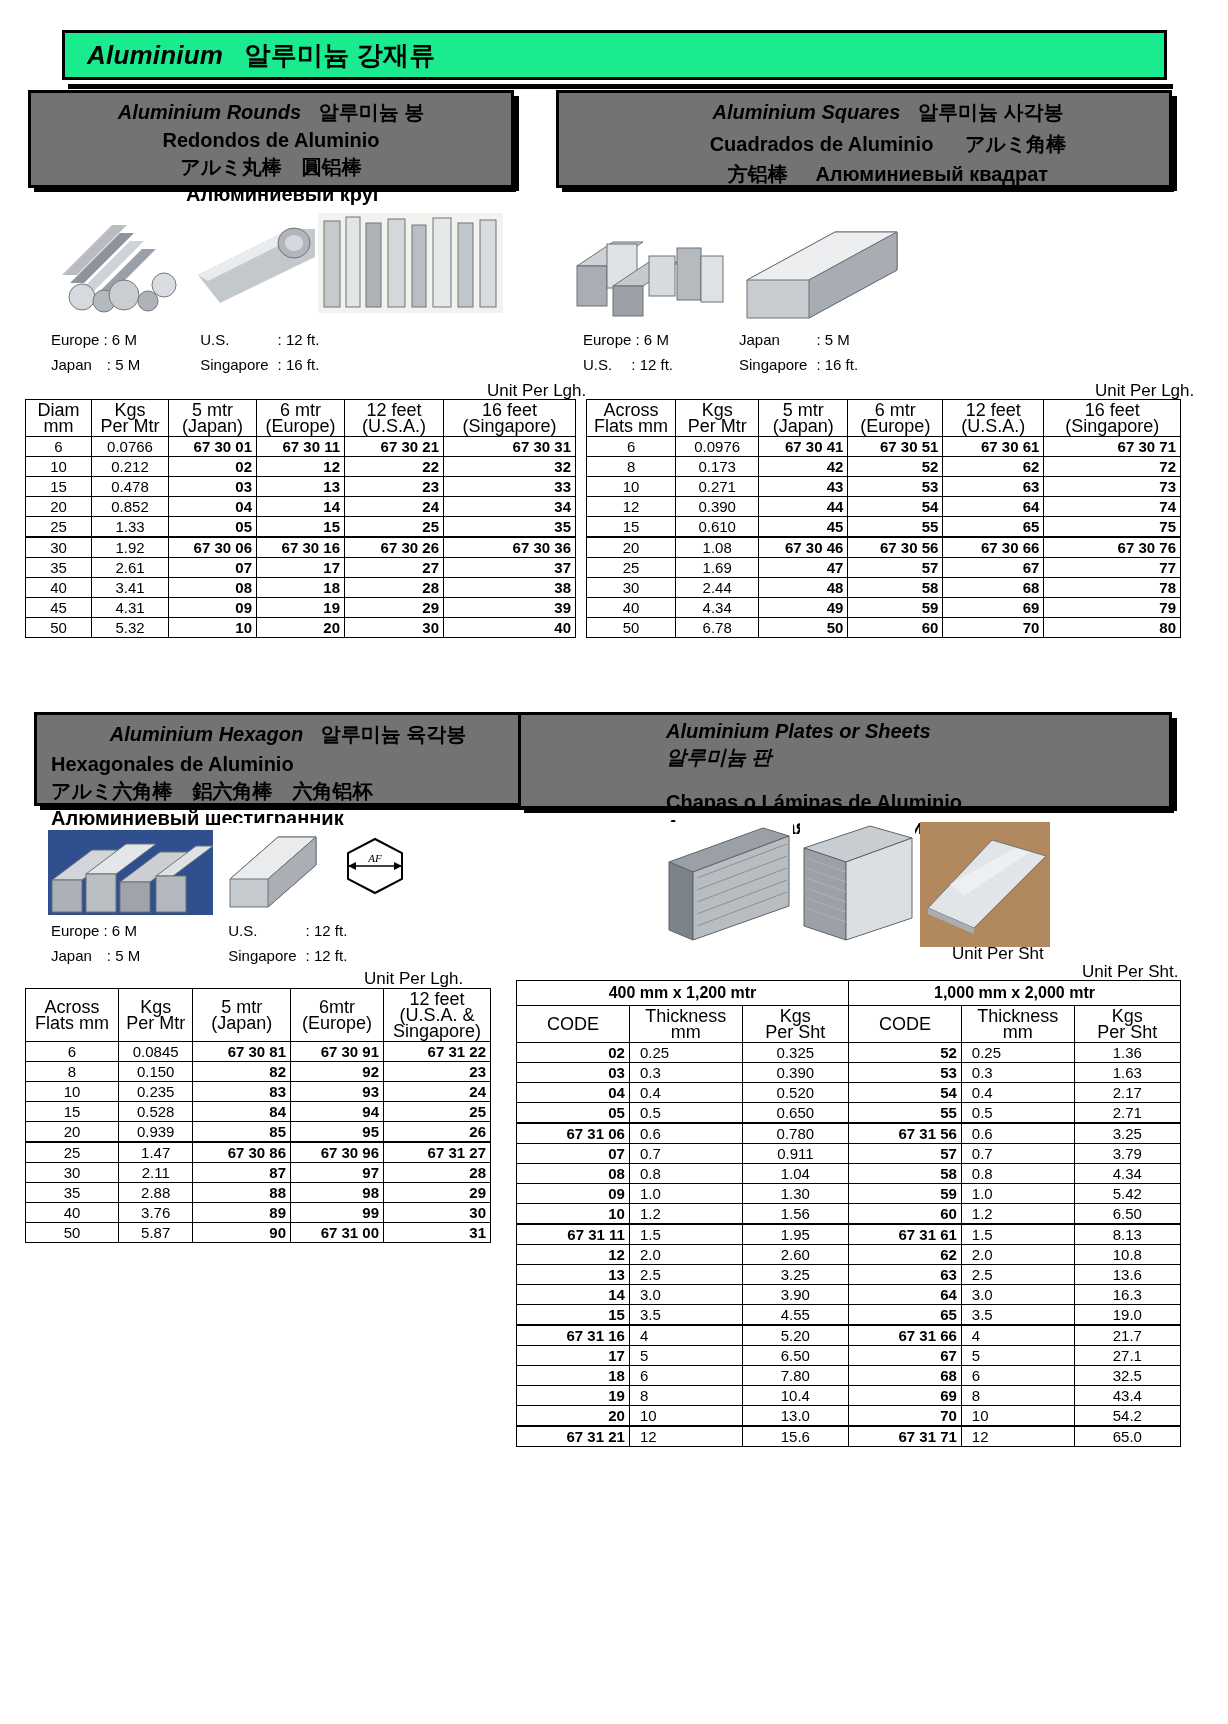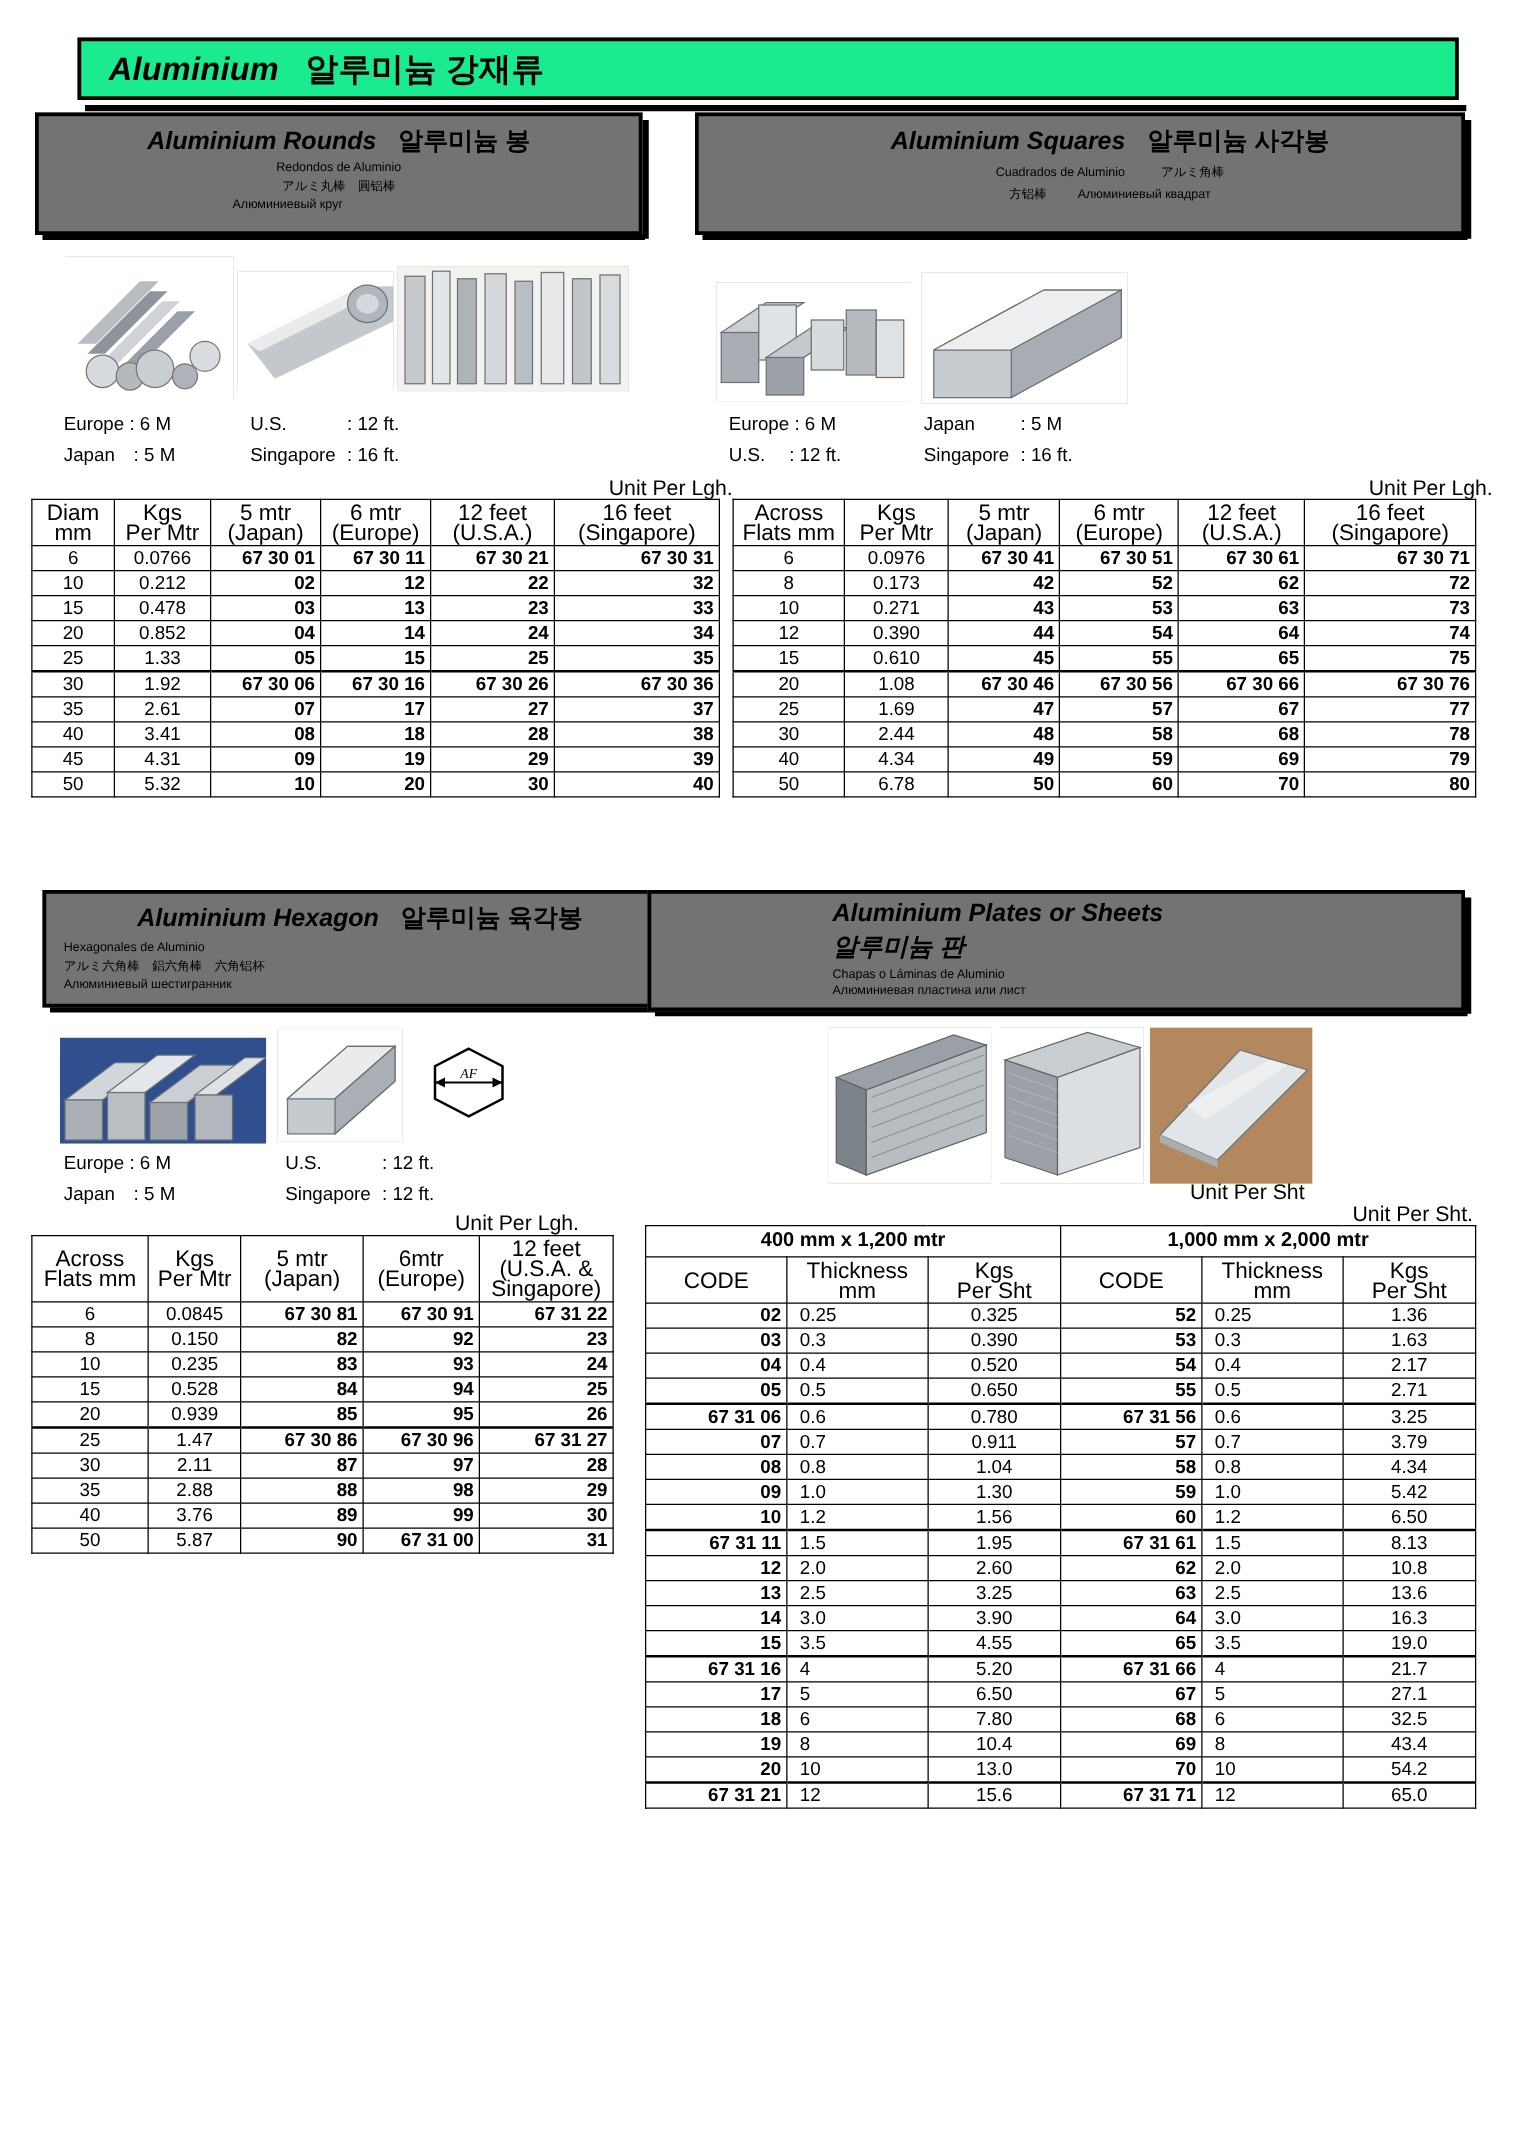--- a/index.html
+++ b/index.html
@@ -21,21 +21,21 @@
   .banner-title{font-size:26px;font-weight:bold;font-style:italic;padding-left:22px;letter-spacing:.2px;}
   .banner-title .kr{font-style:normal;font-weight:bold;}
   .banner-shadow{position:absolute;left:68px;top:84px;width:1105px;height:5px;background:#000;}
 
   
   .titlebox{
     position:absolute;background:#737373;border:3px solid #000;box-sizing:border-box;
   }
   .titlebox .t1{font-size:20px;font-weight:bold;font-style:italic;}
   .titlebox .t1 .kr{font-style:normal;}
-  .titlebox .sub{font-size:10px;}
+  .titlebox .sub{font-size:20px;font-weight:bold;}
   .tbshadow{position:absolute;background:#000;}
 
   
   .photo{position:absolute;overflow:hidden;background:#c9ccd0;}
   .ph-rounds-1{left:52px;top:205px;width:135px;height:115px;}
   .ph-rounds-2{left:190px;top:217px;width:125px;height:95px;}
   .ph-rounds-3{left:318px;top:213px;width:185px;height:100px;}
   .ph-sq-1{left:573px;top:226px;width:155px;height:95px;}
   .ph-sq-2{left:737px;top:218px;width:165px;height:105px;}
   .ph-hex-1{left:48px;top:830px;width:165px;height:85px;}
@@ -544,21 +544,21 @@
     </table>
 
   <div class="tbshadow" style="left:524px;top:808px;width:650px;height:5px;"></div>
   <div class="tbshadow" style="left:1172px;top:718px;width:5px;height:93px;"></div>
   <div class="titlebox" style="left:518px;top:712px;width:654px;height:97px;">
     <div style="padding:5px 0 0 145px;">
       <div class="t1">
         <span>Aluminium Plates or Sheets</span>
       </div>
       <div class="t1 kr" style="margin-top:1px;">알루미늄 판</div>
-      <div class="sub" style="margin-top:3px;">Chapas o Láminas de Aluminio</div>
+      <div class="sub" style="margin-top:20px;">Chapas o Láminas de Aluminio</div>
       <div class="sub" style="margin-top:2px;">Алюминиевая пластина или лист</div>
     </div>
   </div>
 
   <div class="photo ph-pl-1">
     <svg width="130" height="125" viewBox="0 0 130 125">
       <rect width="130" height="125" fill="#ffffff"></rect>
       <polygon points="6,40 100,6 126,14 30,50" fill="#9aa0a6" stroke="#5e6368"></polygon>
       <polygon points="6,40 30,50 30,118 6,108" fill="#7d838a" stroke="#5e6368"></polygon>
       <polygon points="30,50 126,14 126,84 30,118" fill="#b8bdc2" stroke="#5e6368"></polygon>

